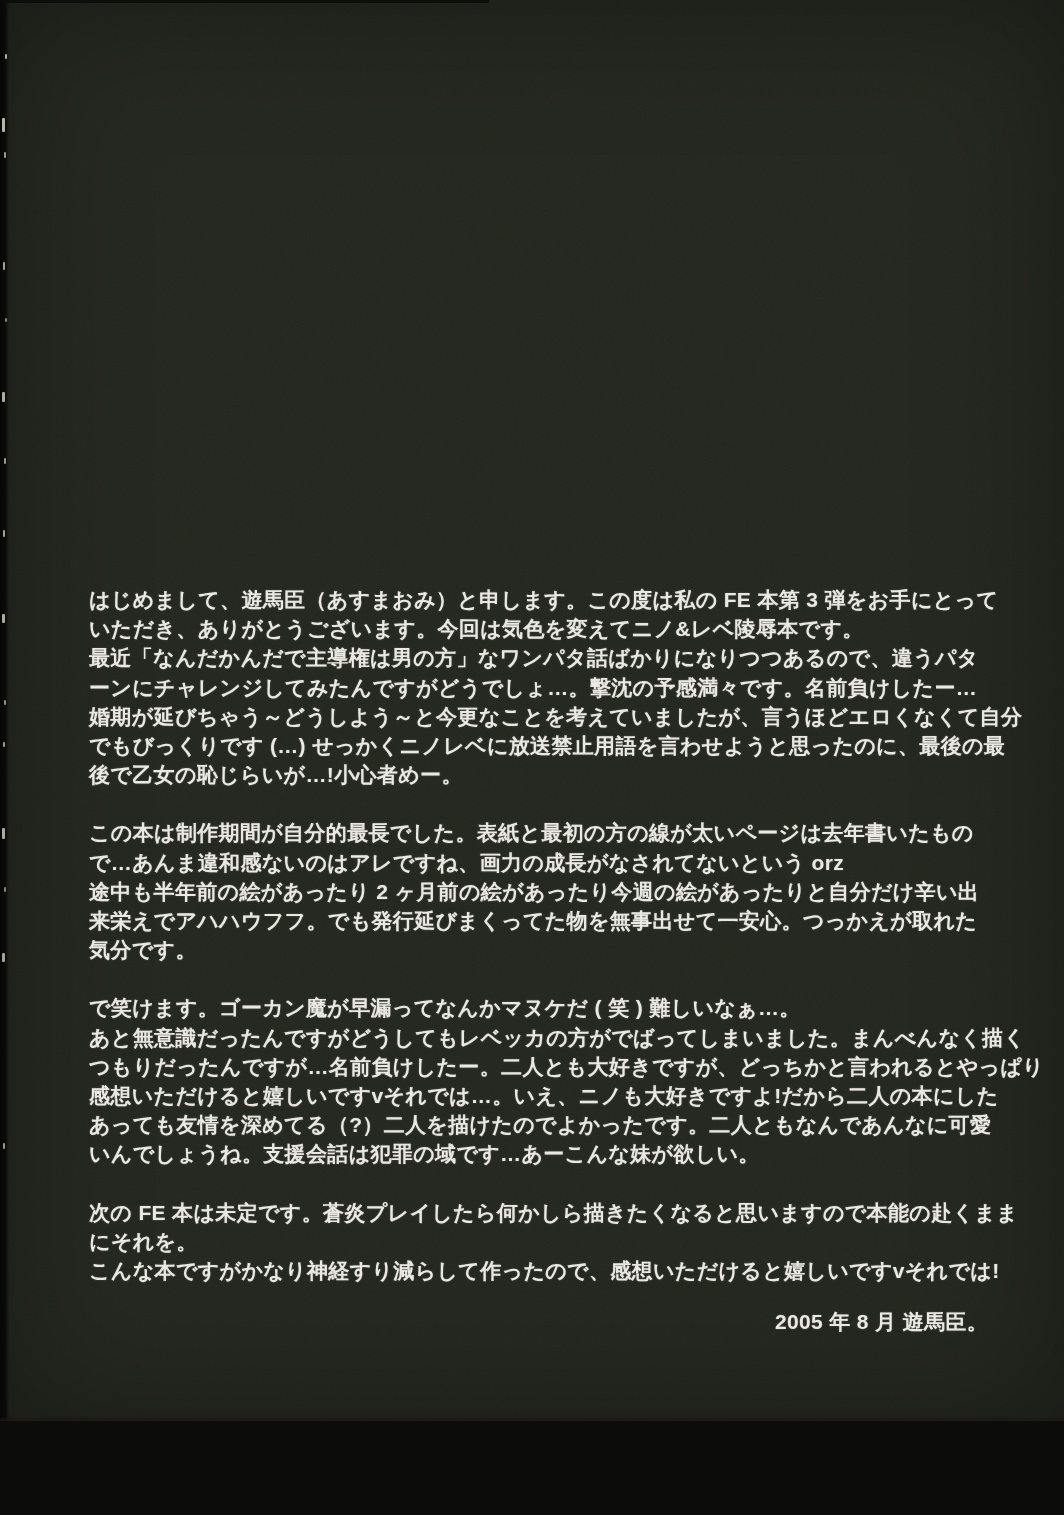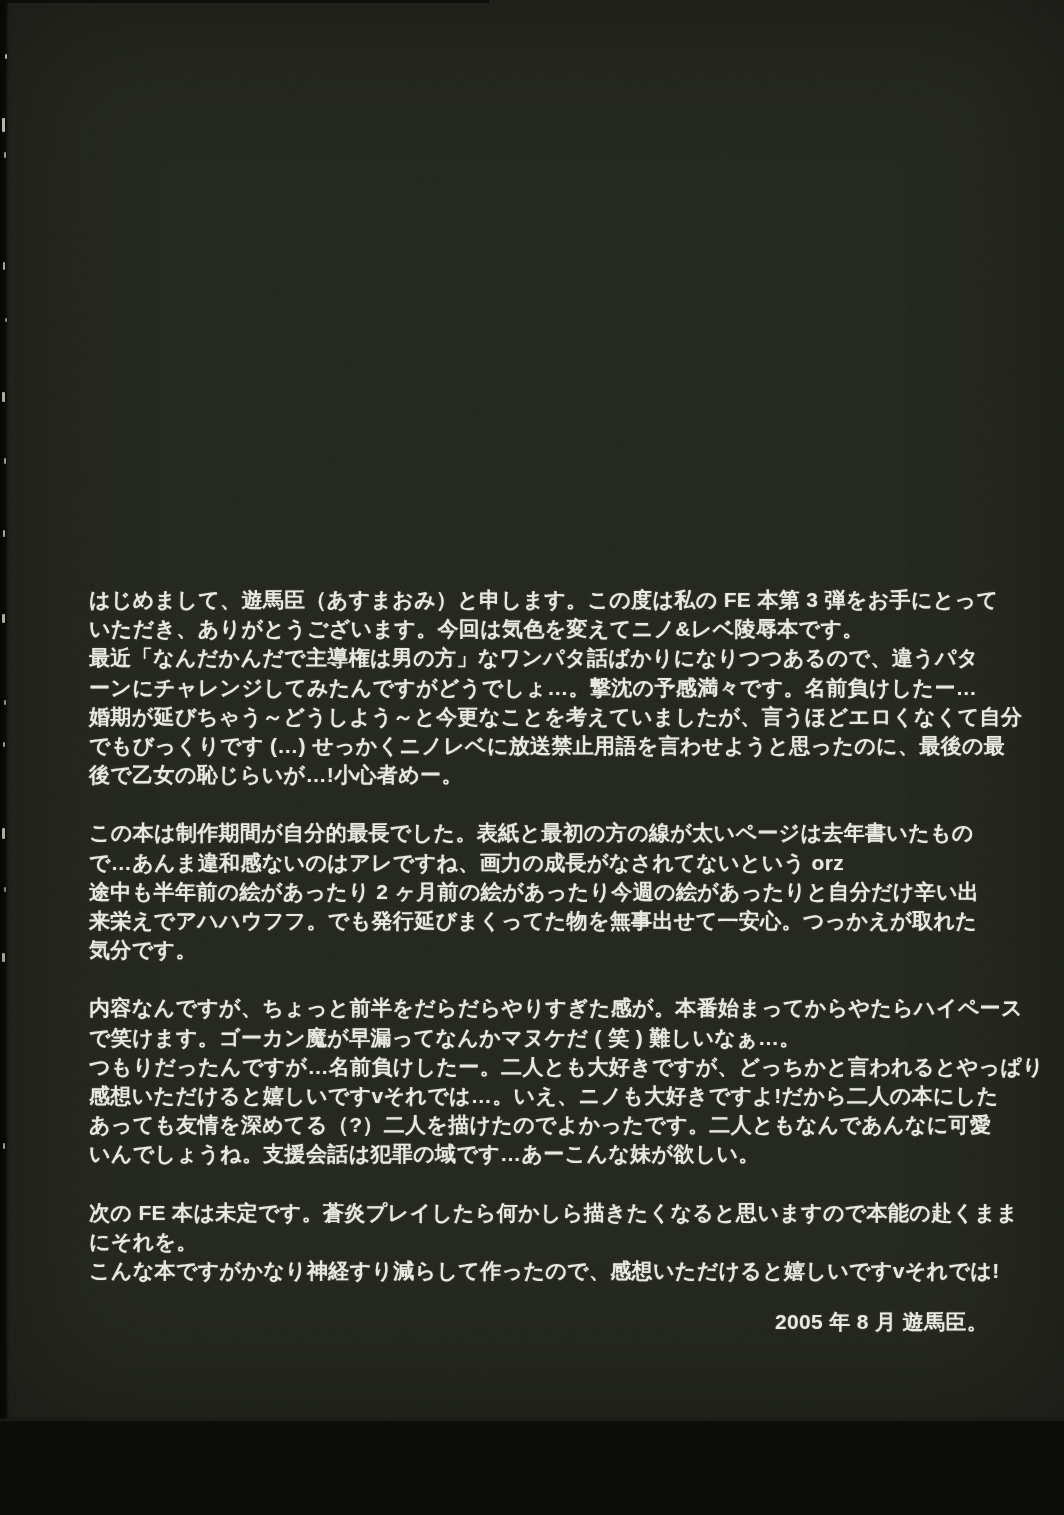--- a/index.html
+++ b/index.html
@@ -126,22 +126,22 @@
       <span class="ln">後で乙女の恥じらいが…!小心者めー。</span>
     </p>
     <p>
       <span class="ln">この本は制作期間が自分的最長でした。表紙と最初の方の線が太いページは去年書いたもの</span>
       <span class="ln">で…あんま違和感ないのはアレですね、画力の成長がなされてないという orz</span>
       <span class="ln">途中も半年前の絵があったり 2 ヶ月前の絵があったり今週の絵があったりと自分だけ辛い出</span>
       <span class="ln">来栄えでアハハウフフ。でも発行延びまくってた物を無事出せて一安心。つっかえが取れた</span>
       <span class="ln">気分です。</span>
     </p>
     <p>
-      <span class="ln">内容なんですが、ちょっと前半をだらだらやりすぎた感が。本番始まってからやたらハイペース</span>
       <span class="ln">で笑けます。ゴーカン魔が早漏ってなんかマヌケだ ( 笑 ) 難しいなぁ…。</span>
+      <span class="ln">あと無意識だったんですがどうしてもレベッカの方がでばってしまいました。まんべんなく描く</span>
       <span class="ln">つもりだったんですが…名前負けしたー。二人とも大好きですが、どっちかと言われるとやっぱり</span>
       <span class="ln">感想いただけると嬉しいですvそれでは…。いえ、ニノも大好きですよ!だから二人の本にした</span>
       <span class="ln">あっても友情を深めてる（?）二人を描けたのでよかったです。二人ともなんであんなに可愛</span>
       <span class="ln">いんでしょうね。支援会話は犯罪の域です…あーこんな妹が欲しい。</span>
     </p>
     <p>
       <span class="ln">次の FE 本は未定です。蒼炎プレイしたら何かしら描きたくなると思いますので本能の赴くまま</span>
       <span class="ln">にそれを。</span>
       <span class="ln">こんな本ですがかなり神経すり減らして作ったので、感想いただけると嬉しいですvそれでは!</span>
     </p>

